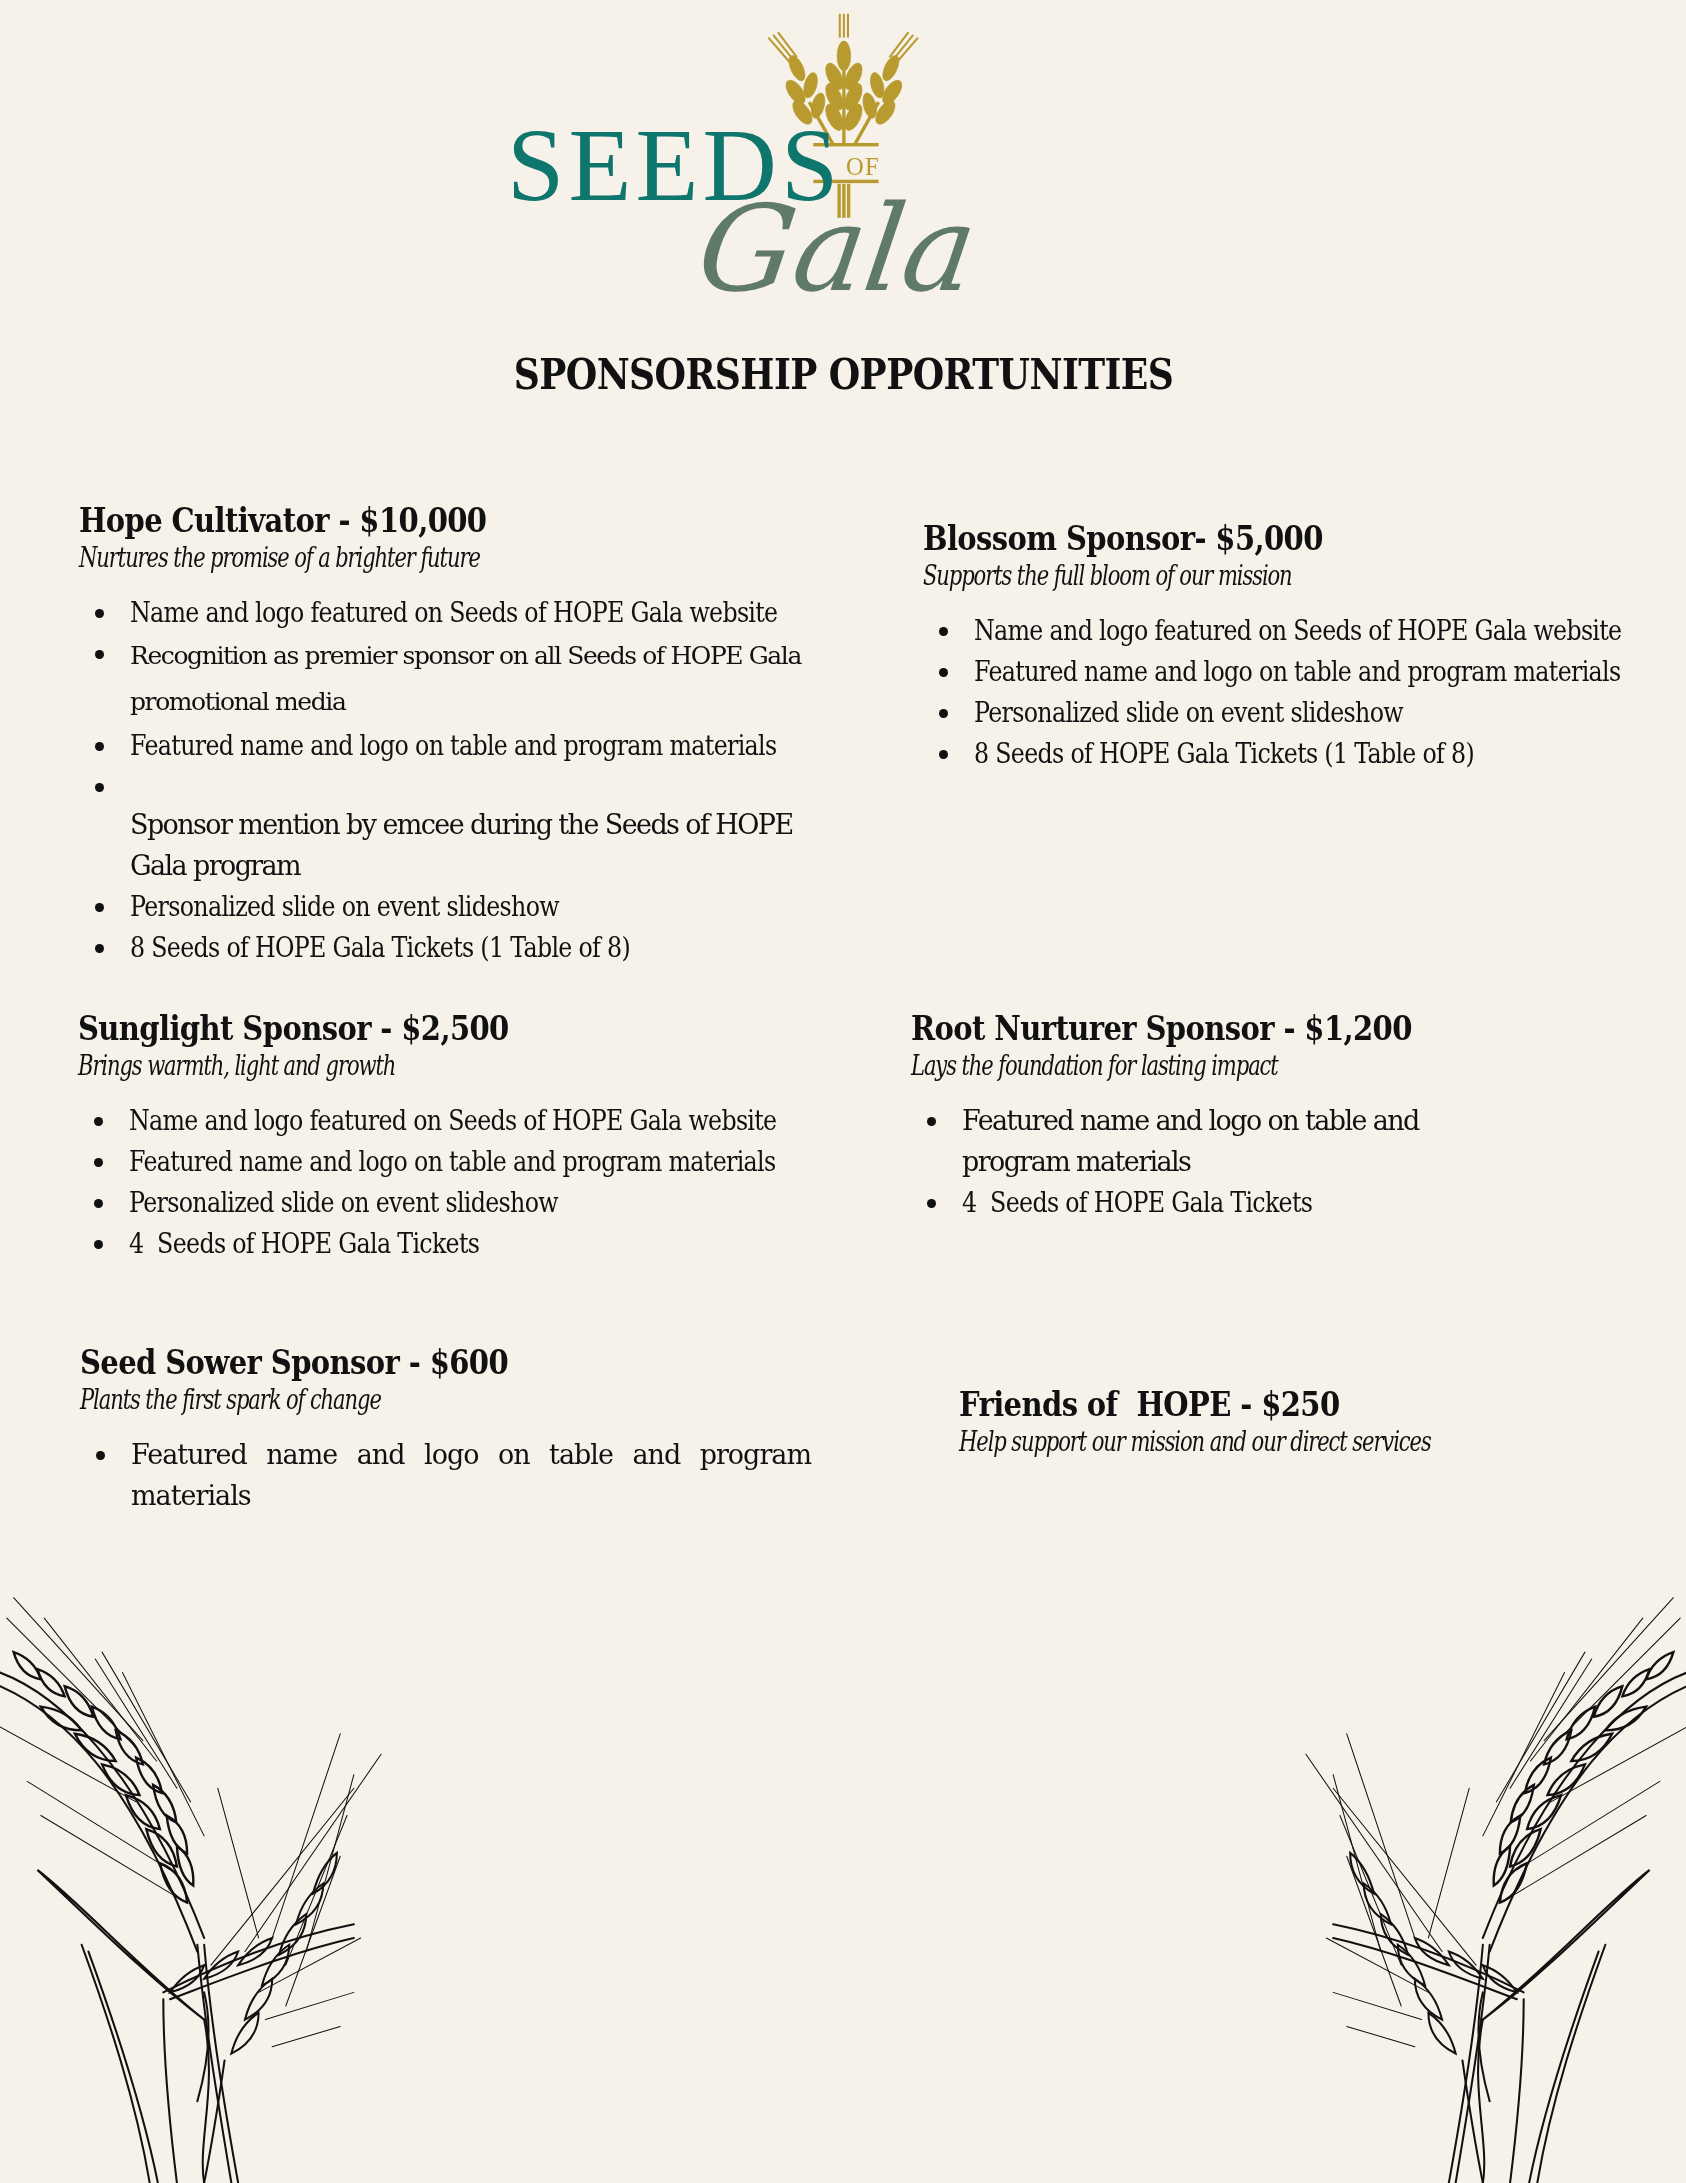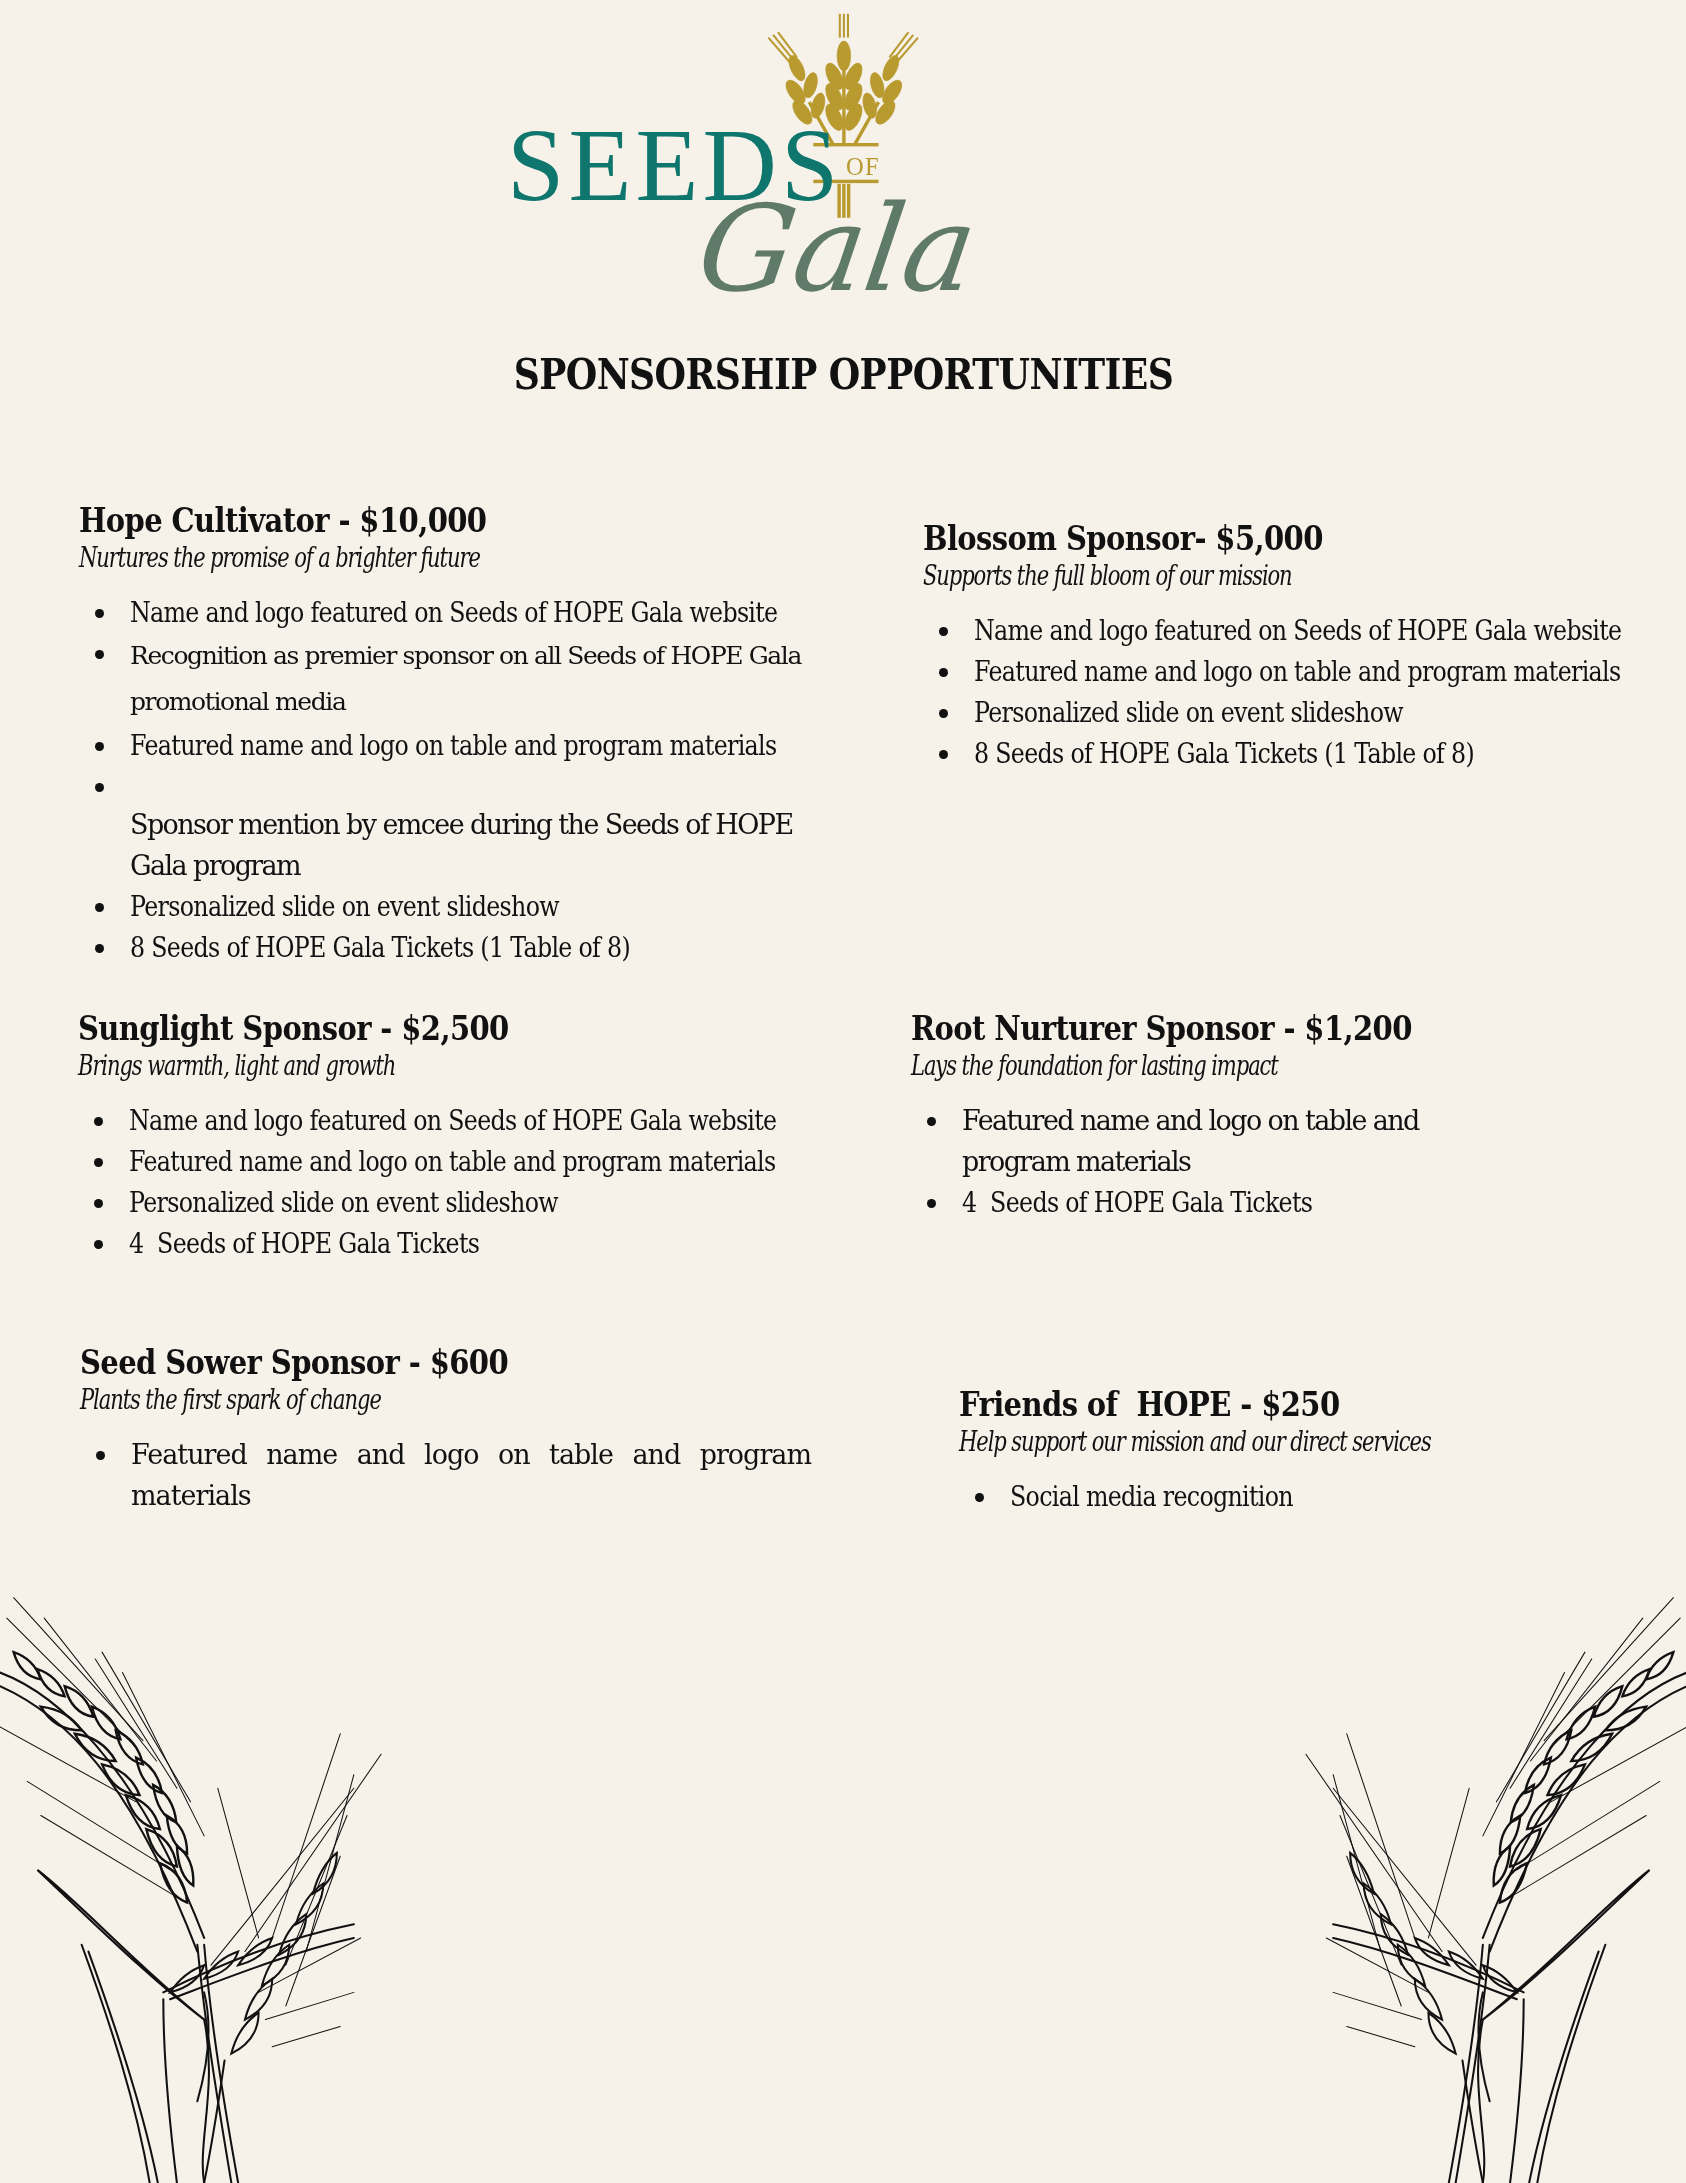--- a/index.html
+++ b/index.html
@@ -187,23 +187,20 @@
   <ul class="perks">
     <li class="perk wrap justify" style="width:680px;">
         <span class="perk-text" style="display:block;letter-spacing:-1px;">Featured name and logo on table and program materials</span>
       </li>
   </ul>
 </section>
 
 <section class="tier" id="tier-5">
   <div class="tier-name" style="white-space:pre;">Friends of  HOPE - $250</div>
   <div class="tier-tagline">Help support our mission and our direct services</div>
-  <ul class="perks">
-    <li class="perk"><span class="perk-text">Social media recognition</span></li>
-  </ul>
 </section>
 
 <div class="wheat wheat-left">
   <svg viewBox="0 0 820 880" fill="none" stroke="#111" stroke-width="3" stroke-linecap="round">
 
     <path d="M0 130 C80 160 200 260 300 520"></path>
     <path d="M0 150 C90 190 190 280 290 540"></path>
     <g stroke-width="3.5">
       <path d="M20 100 q30 10 40 40 q-30 -5 -40 -40z"></path>
       <path d="M55 125 q30 10 40 40 q-30 -5 -40 -40z"></path>

